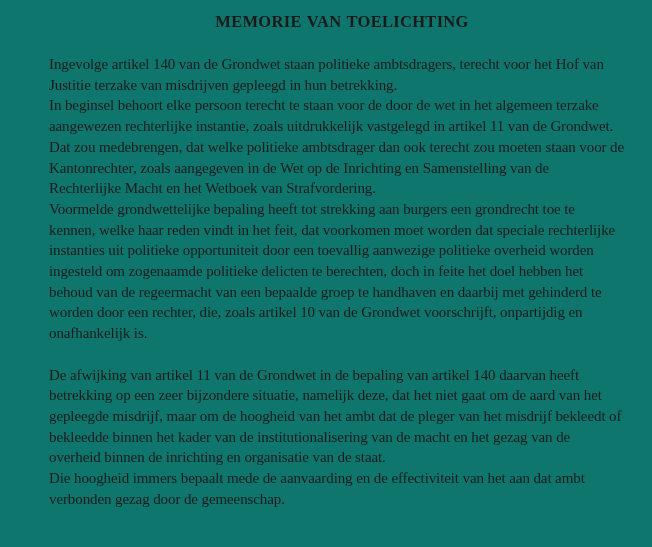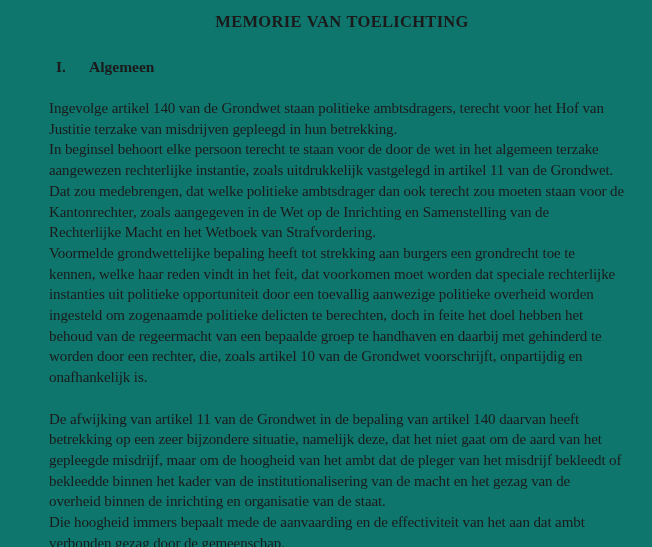--- a/index.html
+++ b/index.html
@@ -50,23 +50,20 @@
   .body-text .para + .para {
     margin-top: 20.7px;
   }
 </style>
 </head>
 <body>
 
 <div class="page">
   <h1 class="doc-title">MEMORIE VAN TOELICHTING</h1>
 
-  <div class="section-heading">
-    <span class="section-number">I.</span><span class="section-label">Algemeen</span>
-  </div>
 
   <div class="body-text">
     <p class="para first">Ingevolge artikel 140 van de Grondwet staan politieke ambtsdragers, terecht voor het Hof van
 Justitie terzake van misdrijven gepleegd in hun betrekking.
 In beginsel behoort elke persoon terecht te staan voor de door de wet in het algemeen terzake
 aangewezen rechterlijke instantie, zoals uitdrukkelijk vastgelegd in artikel 11 van de Grondwet.
 Dat zou medebrengen, dat welke politieke ambtsdrager dan ook terecht zou moeten staan voor de
 Kantonrechter, zoals aangegeven in de Wet op de Inrichting en Samenstelling van de
 Rechterlijke Macht en het Wetboek van Strafvordering.
 Voormelde grondwettelijke bepaling heeft tot strekking aan burgers een grondrecht toe te

